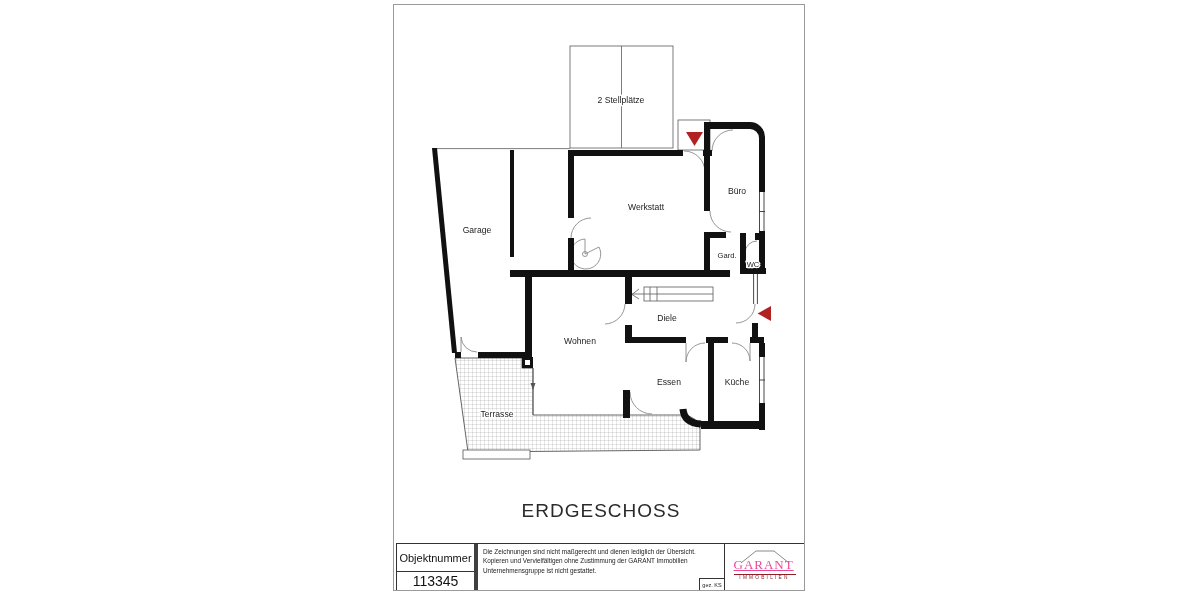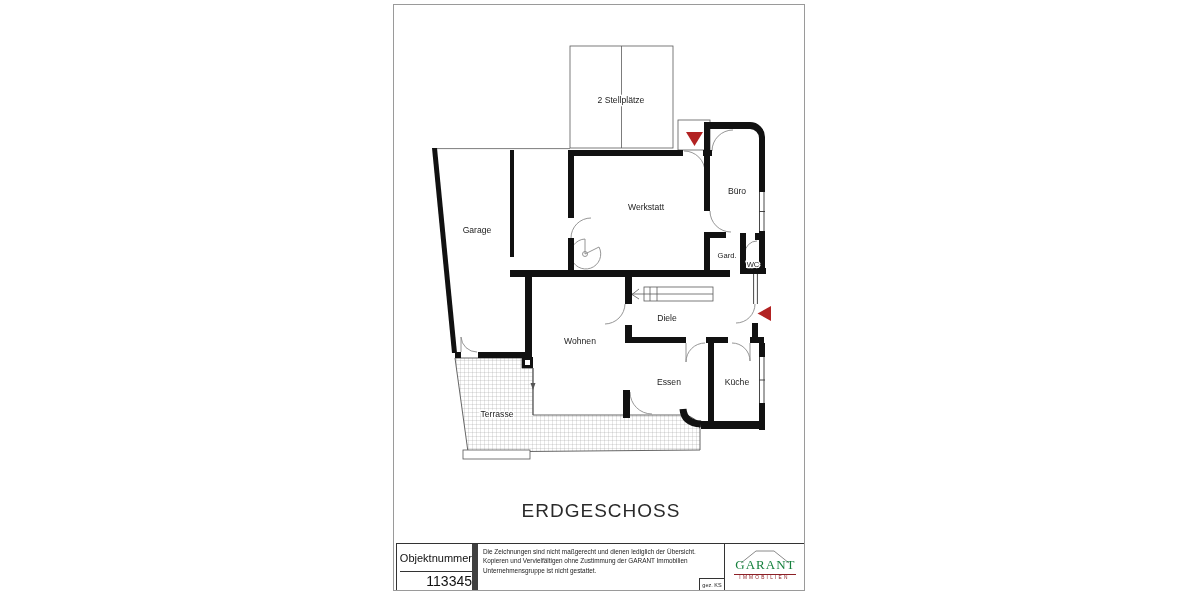--- a/index.html
+++ b/index.html
@@ -4,35 +4,35 @@
 <style>
   html,body{margin:0;padding:0;background:#fff;}
   .canvas{position:relative;width:1096px;height:600px;background:#ffffff;overflow:hidden;
           font-family:"Liberation Sans",sans-serif;}
   .sheet{position:absolute;left:393px;top:4px;width:412px;height:587px;background:#fff;
          border:1px solid #9a9a9a;box-sizing:border-box;}
   .plan-svg{position:absolute;left:0;top:0;}
   
   .tblock{position:absolute;left:2px;right:0;bottom:0;height:47px;background:#fff;
           border:1px solid #333;border-right:none;border-bottom:none;display:flex;box-sizing:border-box;}
-  .tb-cell1{width:81px;border-right:6px solid #404040;display:flex;flex-direction:column;box-sizing:border-box;align-items:flex-end;}
+  .tb-cell1{width:81px;border-right:4px solid #404040;display:flex;flex-direction:column;box-sizing:border-box;}
   .tb-objlabel{height:27px;border-bottom:1px solid #333;display:flex;align-items:center;justify-content:center;
                font-size:11px;color:#111;}
   .tb-objnum{flex:1;display:flex;align-items:center;justify-content:center;font-size:14px;color:#111;}
   .tb-cell2{flex:1;border-right:1px solid #333;position:relative;box-sizing:border-box;}
   .tb-disclaimer{padding:3px 5px 0 5px;font-size:6.4px;line-height:1.45;color:#222;width:225px;}
   .tb-gez{position:absolute;right:0;bottom:0;width:24px;height:11px;border-left:1px solid #333;
           border-top:1px solid #333;font-size:5.5px;color:#222;display:flex;align-items:center;justify-content:center;background:#fff;}
   .tb-cell3{width:79px;display:flex;align-items:center;justify-content:center;}
   
   .logo{position:relative;width:62px;height:34px;}
   .logo-roof{position:absolute;left:6px;top:0;}
-  .logo-brand{position:absolute;left:0;top:7px;width:62px;text-align:right;
-              font-family:"Liberation Serif",serif;font-size:13px;letter-spacing:1px;color:#15803d;
-              border-bottom:1.5px solid #8d2026;padding-bottom:1px;}
+  .logo-brand{position:absolute;left:0;top:7px;width:62px;text-align:left;
+              font-family:"Liberation Serif",serif;font-size:13px;letter-spacing:1px;color:#ec4899;
+              border-bottom:1.5px solid #8d2026;padding-bottom:1px;text-decoration:underline;}
   .logo-tagline{position:absolute;left:0;top:25px;width:62px;text-align:center;
                 font-size:4.8px;letter-spacing:2.2px;color:#8d2026;}
   
   .room-label{font-family:"Liberation Sans",sans-serif;font-size:8.6px;fill:#1c1c1c;
               text-anchor:middle;paint-order:stroke;stroke:#ffffff;stroke-width:2.5px;}
   .room-label-small{font-size:7.6px;}
   .floor-title{font-family:"Liberation Sans",sans-serif;font-size:19px;letter-spacing:1px;
                fill:#2a2a2a;text-anchor:middle;}
 </style>
 </head>

